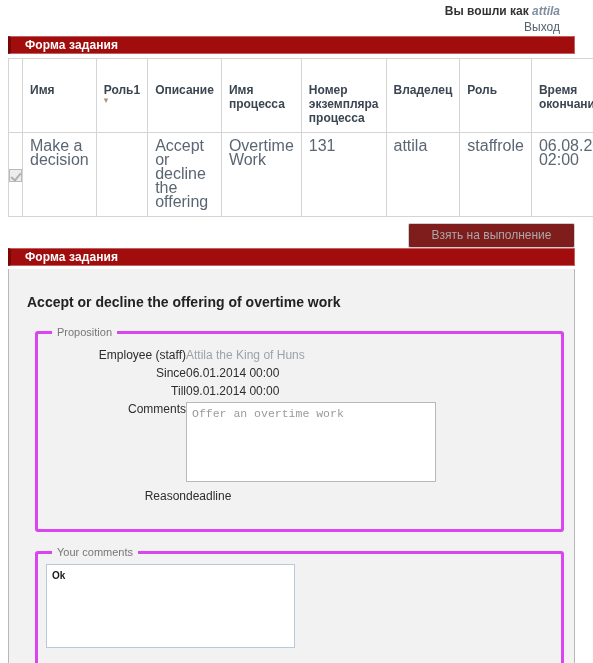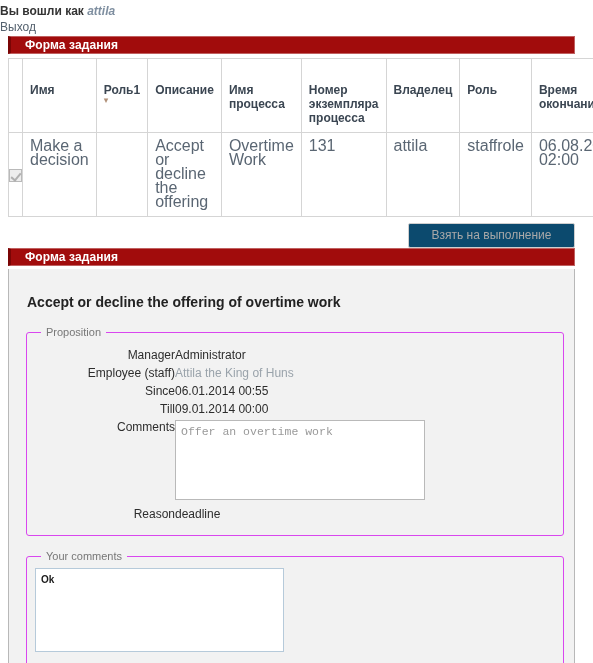--- a/index.html
+++ b/index.html
@@ -15,21 +15,21 @@
     position: relative;
     width: 593px;
     height: 663px;
     overflow: hidden;
     background: #ffffff;
   }
 
   
   .topbar {
     padding: 4px 33px 0 0;
-    text-align: left;
+    text-align: right;
     line-height: 15px;
   }
   .topbar .line1 {
     font-size: 12px;
     font-weight: bold;
     color: #333333;
     white-space: nowrap;
   }
   .topbar .line1 .uname {
     font-weight: bold;
@@ -139,21 +139,21 @@
     font-family: "Liberation Sans", sans-serif;
     font-size: 12px;
     padding: 4px 10px 5px 10px;
     border: 1px solid #c8c8c8;
     background: #f4f4f4;
     border-radius: 2px;
     line-height: 14px;
   }
   .btn.disabled {
     color: #a8a8a8;
-    background: #0c4a6e;
+    background: #7f1d1d;
     border-color: #cfcfcf;
     width: 167px;
     text-align: center;
     padding: 4px 0 5px 0;
   }
   .btn.primary {
     color: #2e6ca4;
     font-weight: bold;
     background: #f3f3f3;
     border: 1px solid #c2c2c2;
@@ -170,24 +170,24 @@
     min-height: 438px;
   }
   .form-title {
     font-size: 14px;
     font-weight: bold;
     color: #222222;
     margin: 11px 0 16px 8px;
   }
 
   fieldset.fs {
-    border: 1px solid #d946ef;
+    border: 3px solid #d946ef;
     border-radius: 3px;
-    margin: 0 0 14px 7px;
-    padding: 6px 8px 12px 8px;
+    margin: 0 0 14px 16px;
+    padding: 6px 8px 24px 8px;
     background: #f2f2f2;
   }
   fieldset.fs legend {
     font-size: 11px;
     color: #777777;
     padding: 0 5px;
     margin-left: 6px;
   }
 
   table.kv { border-collapse: collapse; margin-top: 2px; }
@@ -299,31 +299,27 @@
   <div class="sec-header">Форма задания</div>
 
   <div class="form-panel">
 
     <div class="form-title">Accept or decline the offering of overtime work</div>
 
     <fieldset class="fs">
       <legend>Proposition</legend>
       <table class="kv">
         <tbody>
-            <tr>
-          <td class="k">Manager</td>
-          <td class="v">Administrator</td>
-        </tr>
         <tr>
           <td class="k">Employee (staff)</td>
           <td class="v muted">Attila the King of Huns</td>
         </tr>
         <tr>
           <td class="k">Since</td>
-          <td class="v">06.01.2014 00:55</td>
+          <td class="v">06.01.2014 00:00</td>
         </tr>
         <tr>
           <td class="k">Till</td>
           <td class="v">09.01.2014 00:00</td>
         </tr>
         <tr>
           <td class="k">Comments</td>
           <td>
             <textarea class="ta-readonly" readonly="" style="">Offer an overtime work</textarea>
           </td>

